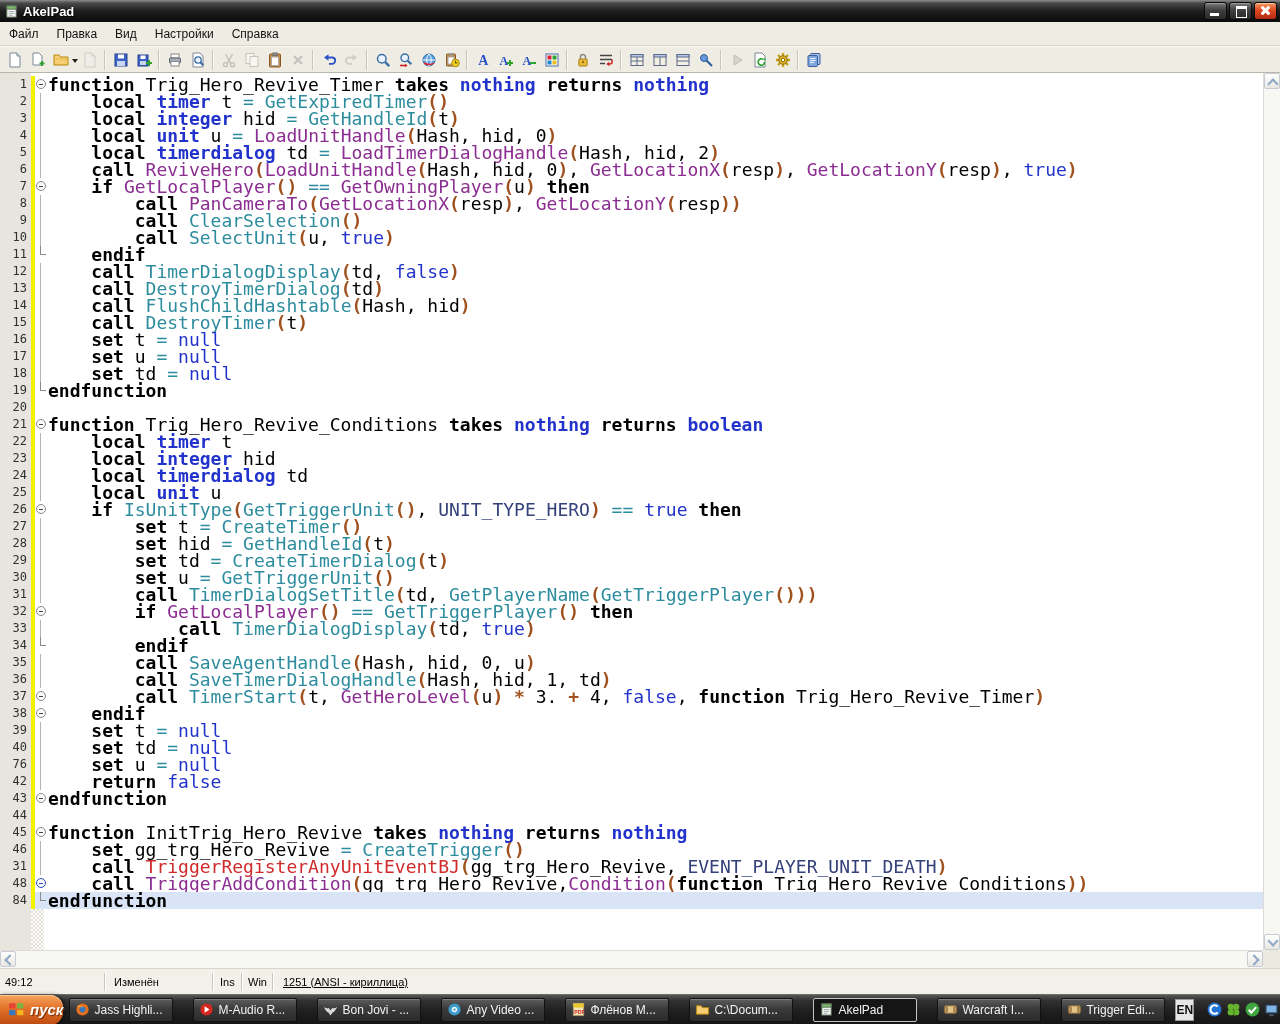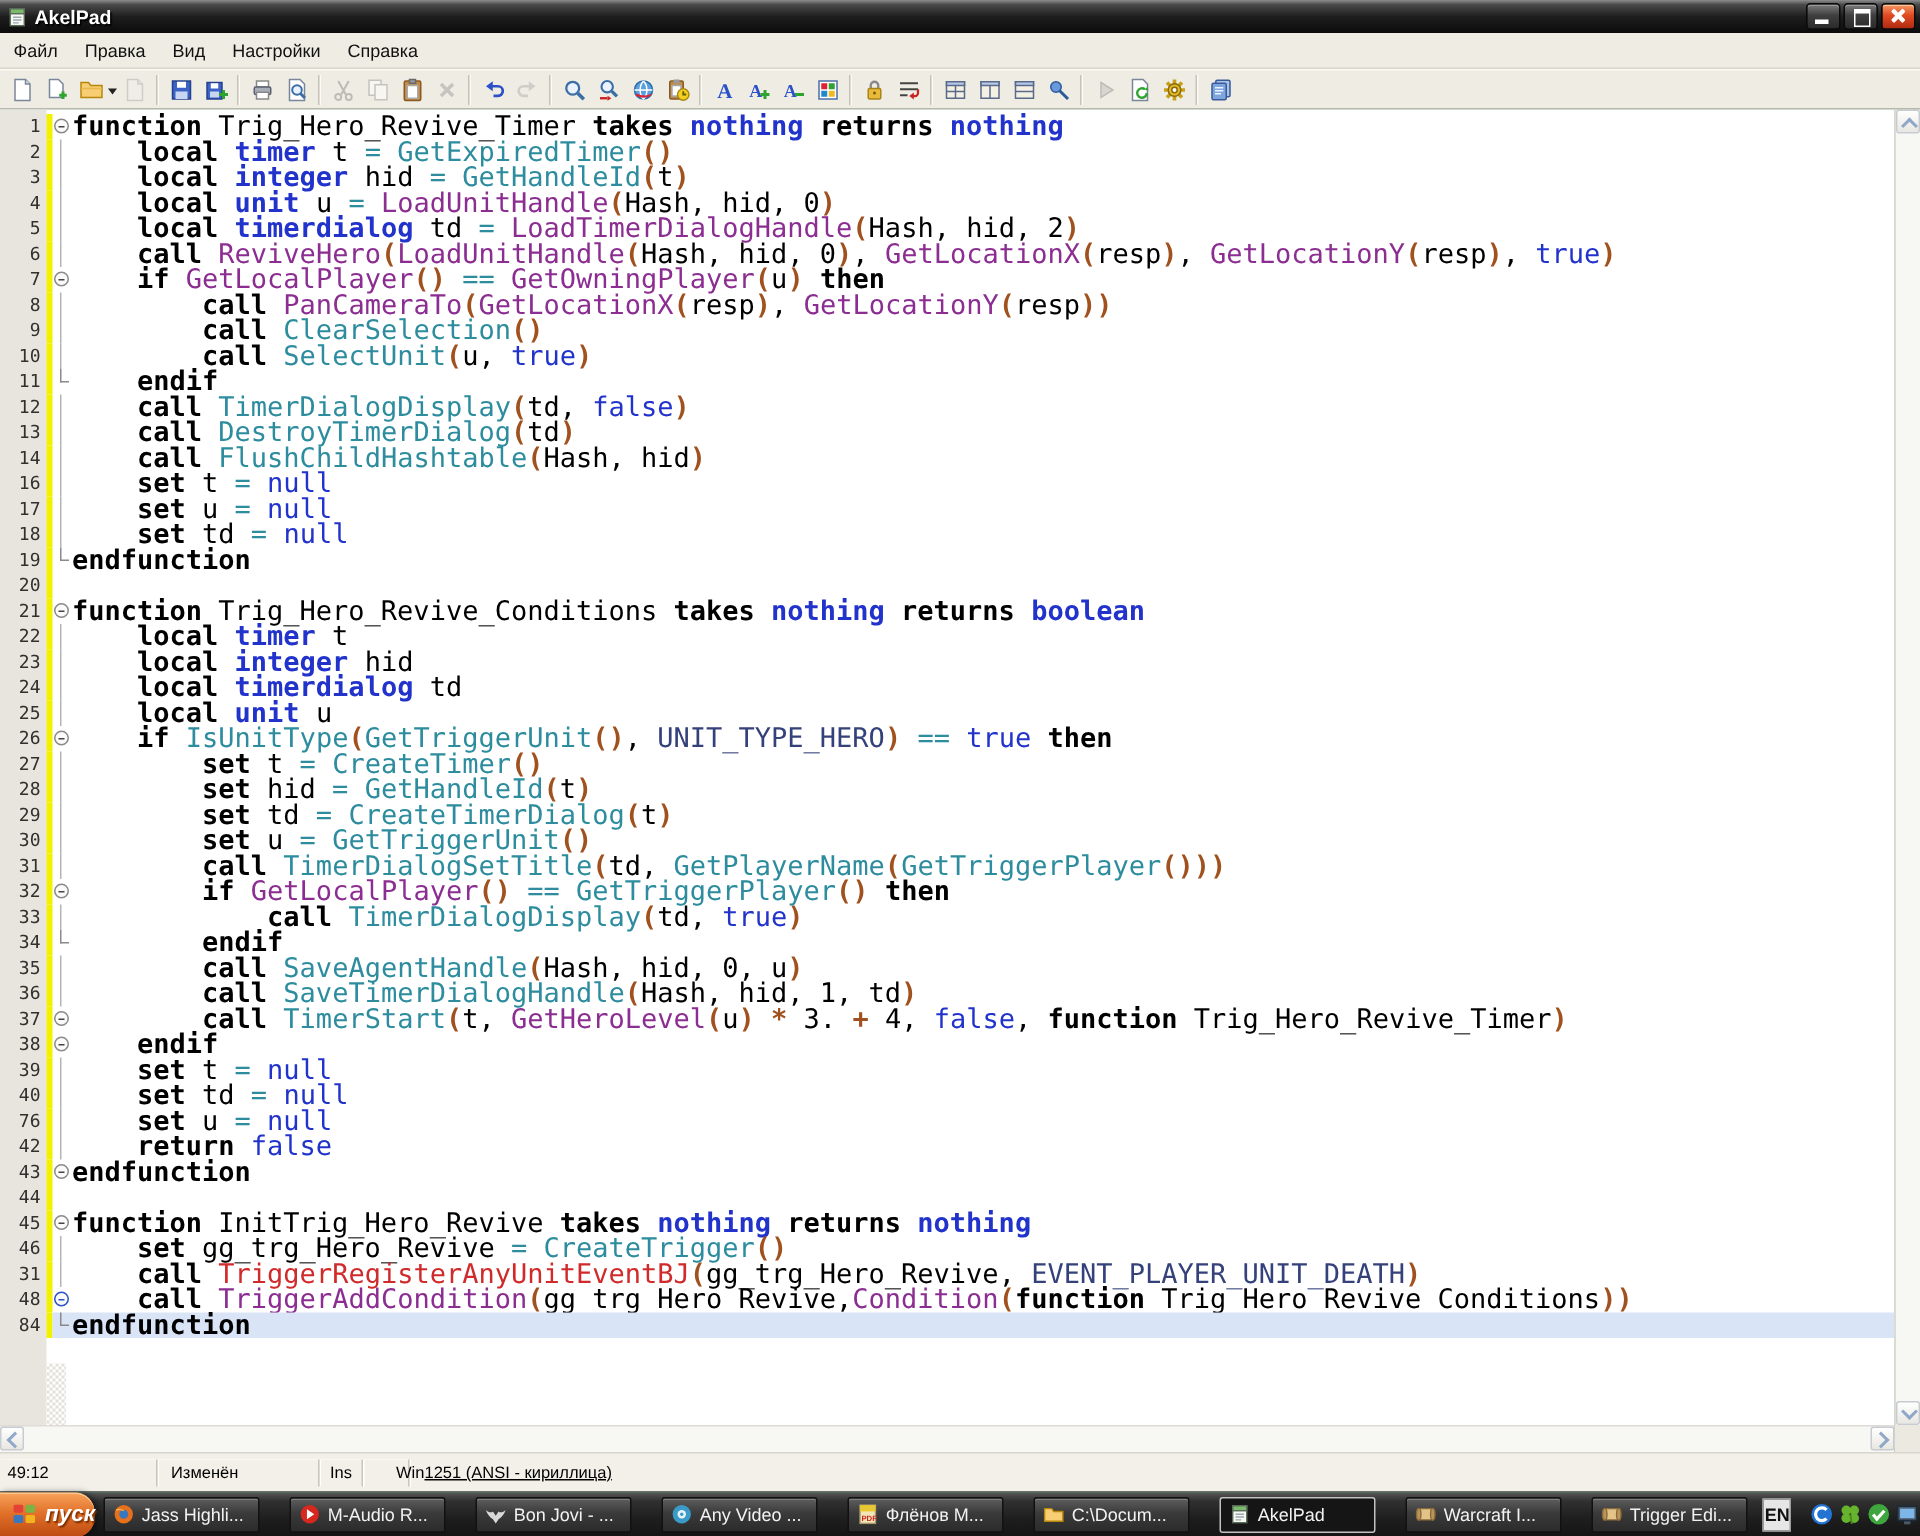--- a/index.html
+++ b/index.html
@@ -78,21 +78,21 @@
   .chev.up{left:4px;top:6px;transform:rotate(45deg);}
   .chev.down{left:4px;top:2px;transform:rotate(225deg);}
   .chev.left{left:5px;top:4px;transform:rotate(-45deg);}
   .chev.right{left:2px;top:4px;transform:rotate(135deg);}
 
   
   .statusbar{position:absolute;left:0;top:968px;width:100%;height:26px;background:#F2F0E9;
     border-top:1px solid #D8D5CC;display:flex;align-items:center;font-size:11px;color:#000;box-sizing:border-box;}
   .sp{height:18px;line-height:18px;border-right:1px solid #C9C6BC;box-shadow:1px 0 0 #FFFFFF;box-sizing:border-box;}
   .sp1{width:105px;padding-left:5px;} .sp2{width:108px;padding-left:9px;}
-  .sp3{width:29px;padding-left:7px;} .sp4{width:31px;padding-left:22px;}
+  .sp3{width:29px;padding-left:7px;} .sp4{width:31px;padding-left:6px;}
   .sp5{flex:1;padding-left:10px;border-right:none;box-shadow:none;text-decoration:underline;}
 
   
   .taskbar{position:absolute;left:0;top:994px;width:100%;height:30px;display:flex;align-items:center;
     background:linear-gradient(180deg,#565656 0%,#303030 20%,#1E1E1E 60%,#151515 100%);
     border-top:1px solid #6E6E6E;box-sizing:border-box;}
   .startbtn{height:30px;width:92px;display:flex;align-items:center;gap:5px;padding-left:8px;box-sizing:border-box;
     border-radius:0 13px 13px 0;
     background:linear-gradient(180deg,#F7A45C 0%,#E2712A 45%,#BD4A10 100%);
     box-shadow:inset 0 1px 0 #FBC88F, 2px 0 4px rgba(0,0,0,.5);}
@@ -395,20 +395,26 @@
           <span class="cl-fold fold-line"></span>
           <span class="cl-code"><span class="s-t">    </span><span class="s-k">call</span><span class="s-t"> </span><span class="s-n">DestroyTimerDialog</span><span class="s-p">(</span><span class="s-t">td</span><span class="s-p">)</span></span>
         </div>
         <div class="cl">
           <span class="cl-num">14</span>
           <span class="cl-strip"></span>
           <span class="cl-fold fold-line"></span>
           <span class="cl-code"><span class="s-t">    </span><span class="s-k">call</span><span class="s-t"> </span><span class="s-n">FlushChildHashtable</span><span class="s-p">(</span><span class="s-t">Hash, hid</span><span class="s-p">)</span></span>
         </div>
         <div class="cl">
+          <span class="cl-num">15</span>
+          <span class="cl-strip"></span>
+          <span class="cl-fold fold-line"></span>
+          <span class="cl-code"><span class="s-t">    </span><span class="s-k">call</span><span class="s-t"> </span><span class="s-n">DestroyTimer</span><span class="s-p">(</span><span class="s-t">t</span><span class="s-p">)</span></span>
+        </div>
+        <div class="cl">
           <span class="cl-num">16</span>
           <span class="cl-strip"></span>
           <span class="cl-fold fold-line"></span>
           <span class="cl-code"><span class="s-t">    </span><span class="s-k">set</span><span class="s-t"> t </span><span class="s-o">=</span><span class="s-t"> </span><span class="s-v">null</span></span>
         </div>
         <div class="cl">
           <span class="cl-num">17</span>
           <span class="cl-strip"></span>
           <span class="cl-fold fold-line"></span>
           <span class="cl-code"><span class="s-t">    </span><span class="s-k">set</span><span class="s-t"> u </span><span class="s-o">=</span><span class="s-t"> </span><span class="s-v">null</span></span>

